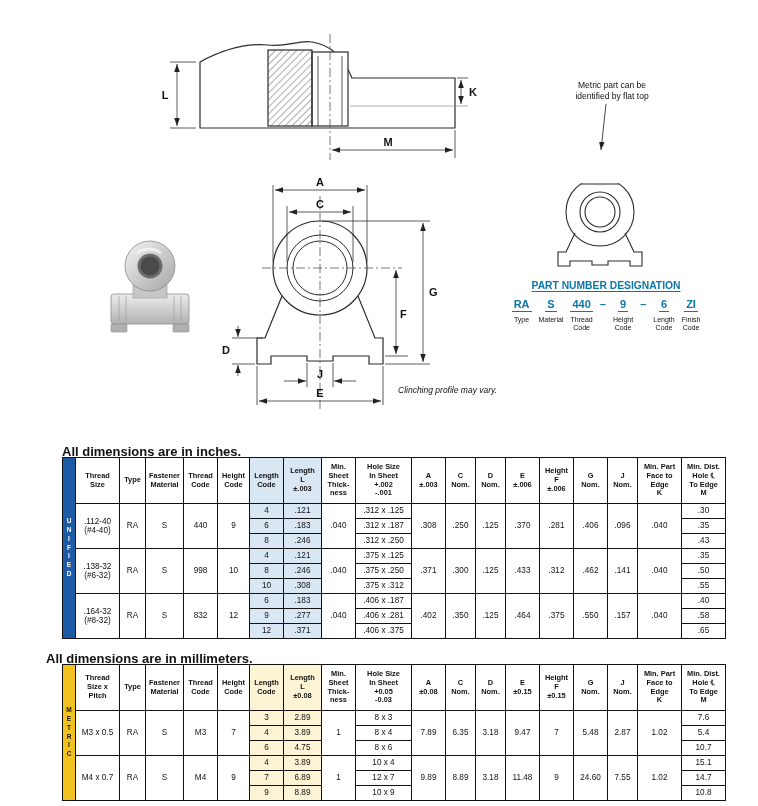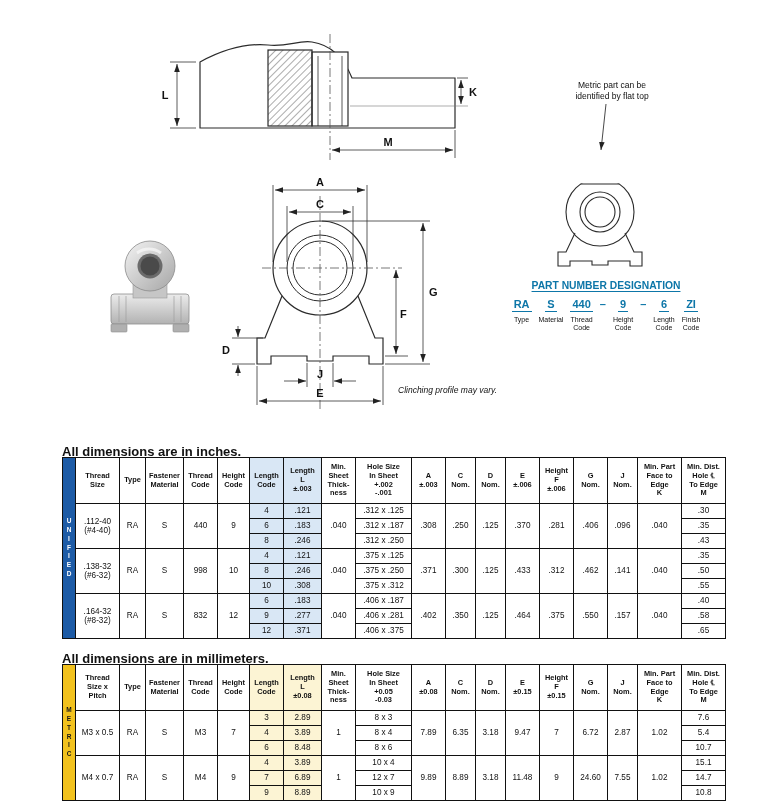--- a/index.html
+++ b/index.html
@@ -377,21 +377,21 @@
       <tr>
         <td class="sb">12</td>
         <td class="sb">.371</td>
         <td>.406 x .375</td>
         <td>.65</td>
       </tr>
     </tbody>
   </table>
 </div>
 
-<div class="caption" style="left:62px; top:651px;">All dimensions are in millimeters.</div>
+<div class="caption" style="left:46px; top:651px;">All dimensions are in millimeters.</div>
 
 <div class="tblflex" style="left:62px; top:664px;">
   <div class="sidebar m">M
 E
 T
 R
 I
 C</div>
   <table class="spec">
     <colgroup>
@@ -474,34 +474,34 @@
         <td rowspan="3">7</td>
         <td class="sy">3</td>
         <td class="sy">2.89</td>
         <td rowspan="3">1</td>
         <td>8 x 3</td>
         <td rowspan="3">7.89</td>
         <td rowspan="3">6.35</td>
         <td rowspan="3">3.18</td>
         <td rowspan="3">9.47</td>
         <td rowspan="3">7</td>
-        <td rowspan="3">6.72</td>
+        <td rowspan="3">5.48</td>
         <td rowspan="3">2.87</td>
         <td rowspan="3">1.02</td>
         <td>7.6</td>
       </tr>
       <tr>
         <td class="sy">4</td>
         <td class="sy">3.89</td>
         <td>8 x 4</td>
         <td>5.4</td>
       </tr>
       <tr>
         <td class="sy">6</td>
-        <td class="sy">8.48</td>
+        <td class="sy">4.75</td>
         <td>8 x 6</td>
         <td>10.7</td>
       </tr>
 
       <tr>
         <td rowspan="3">M4 x 0.7</td>
         <td rowspan="3">RA</td>
         <td rowspan="3">S</td>
         <td rowspan="3">M4</td>
         <td rowspan="3">9</td>

